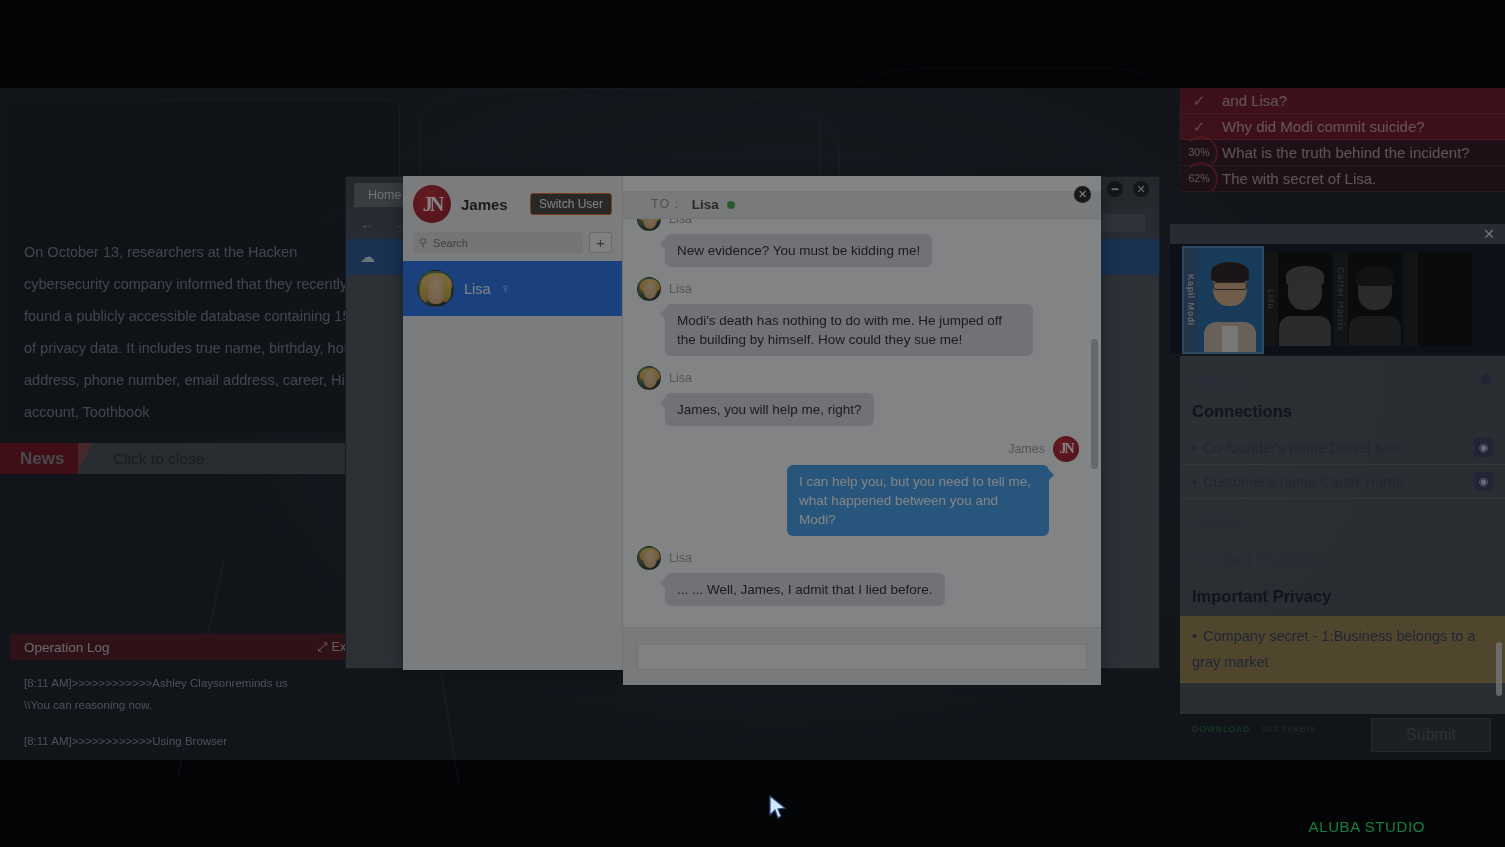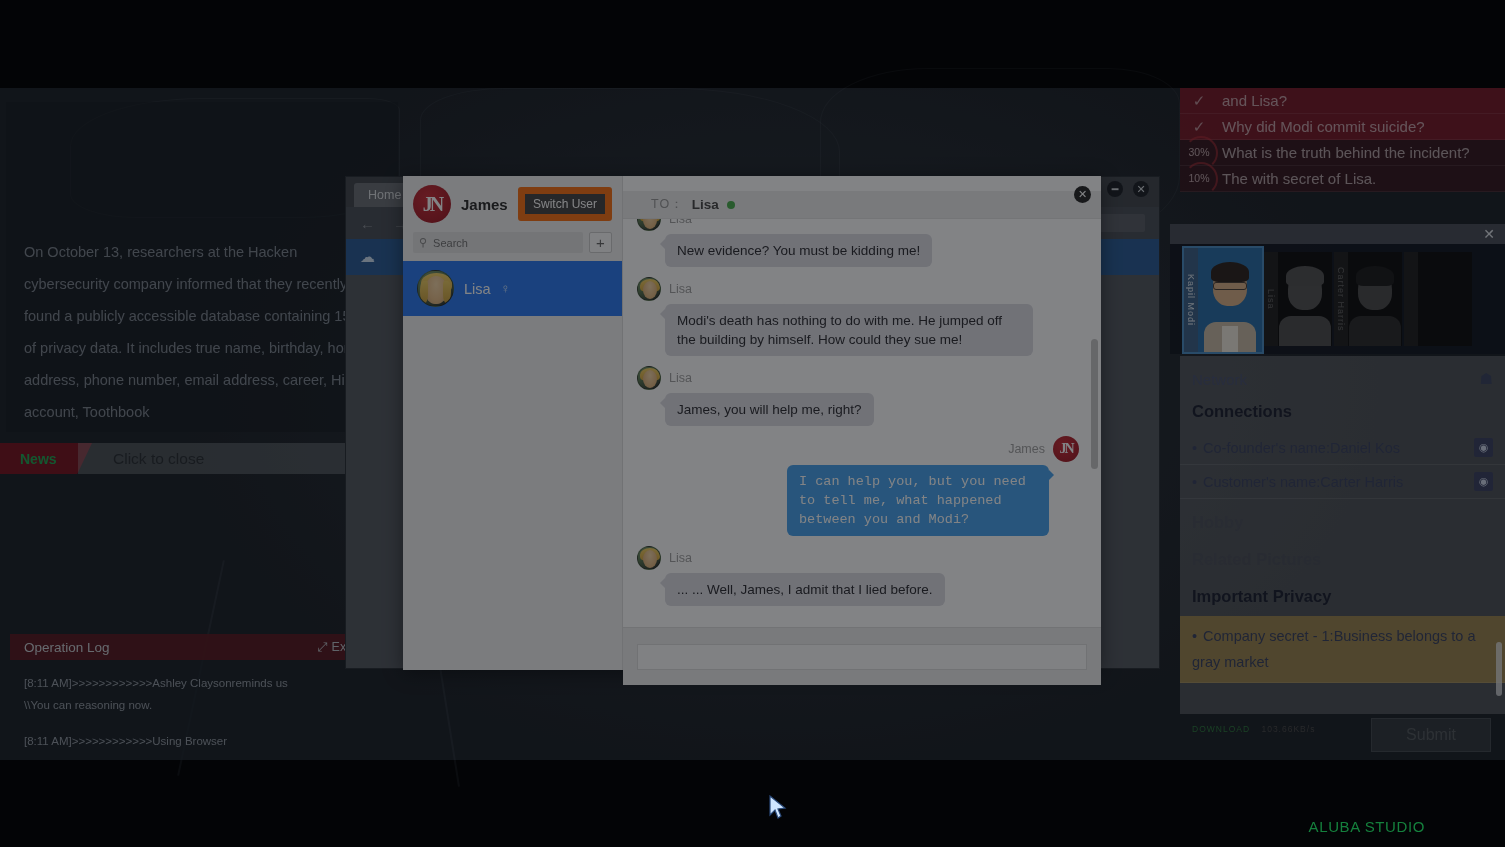--- a/index.html
+++ b/index.html
@@ -44,22 +44,22 @@
   }
   .news-body {
     position:absolute; left:18px; top:134px; width:360px;
     color: rgba(186,196,206,0.62); font-size:14.5px; line-height:32px;
   }
   .news-bar {
     position:absolute; left:0; top:443px; width:398px; height:31px;
     display:flex; align-items:center;
   }
   .news-bar .tag {
-    width:92px; height:31px; background:#8e1220; color:#22c55e;
-    font-weight:bold; font-size:14px; display:flex; align-items:center;
+    width:92px; height:31px; background:#8e1220; color:#a3a3a3;
+    font-weight:bold; font-size:17px; display:flex; align-items:center;
     padding-left:20px; clip-path: polygon(0 0, 100% 0, 84% 100%, 0 100%);
     opacity:.82;
   }
   .news-bar .hint {
     flex:1; height:31px; background: rgba(168,175,180,0.34); color:#2a2f33;
     font-size:15.5px; display:flex; align-items:center; padding-left:35px;
     clip-path: polygon(0 0, 100% 0, 94% 100%, 0 100%); margin-left:-14px;
   }
   .news-collapse {
     position:absolute; right:24px; top:414px; color:rgba(200,208,215,0.5); font-size:17px;
@@ -112,21 +112,21 @@
     position:relative; flex:none;
   }
   .avatar-james span {
     position:absolute; inset:0; display:flex; align-items:center; justify-content:center;
     color:#fff; font-family:"Liberation Serif", serif; font-weight:bold; font-size:20px;
     letter-spacing:-3px;
   }
   .chat-username { font-size:15px; font-weight:bold; color:#2e2e2e; }
   .switch-user {
     margin-left:auto; background:#474747; color:#fff; font-size:12px;
-    padding:3px 8px; border-radius:3px; border:7px solid #f97316;
+    padding:3px 8px; border-radius:3px; border:1px solid #f97316;
   }
   .search-row { display:flex; align-items:center; gap:6px; padding:0 10px 8px 10px; }
   .search-box {
     flex:1; height:21px; background:#e2e2e2; border-radius:2px;
     display:flex; align-items:center; gap:6px; padding:0 6px;
   }
   .search-box .q { color:#8b8b8b; font-size:11px; }
   .search-box input {
     border:none; background:transparent; outline:none; font-size:11px; color:#6c6c6c; width:100%;
     font-family:"Liberation Sans", sans-serif;
@@ -182,21 +182,21 @@
     display:flex; align-items:center; justify-content:center; color:#fff;
     font-family:"Liberation Serif",serif; font-weight:bold; font-size:14px; letter-spacing:-2px; }
   .msg-name { color:#a2a2a2; font-size:12.5px; }
   .bubble-row { display:flex; }
   .bubble-row.out { justify-content:flex-end; }
   .bubble {
     max-width:368px; padding:7px 12px; border-radius:6px; font-size:13.5px; line-height:19px;
     background:#dcdce2; color:#2f2f35; position:relative;
   }
   .bubble.in { margin-left:28px; }
-  .bubble.out { background:#4aa3ec; color:#fff; margin-right:30px;font-family:Liberation Mono, monospace; }
+  .bubble.out { background:#4aa3ec; color:#fff; margin-right:30px; }
   .bubble.in::before {
     content:""; position:absolute; left:-5px; top:5px; width:0;height:0;
     border:5px solid transparent; border-right-color:#dcdce2; border-left:0;
   }
   .bubble.out::after {
     content:""; position:absolute; right:-5px; top:5px; width:0;height:0;
     border:5px solid transparent; border-left-color:#4aa3ec; border-right:0;
   }
   .msgs-scroll { position:absolute; right:3px; top:120px; width:7px; height:130px; background:#c7c7c7; border-radius:4px; }
   .chat-input-wrap {
@@ -479,21 +479,21 @@
       </div>
       <div class="q-item done">
         <div class="q-check">✓</div>
         <div>Why did Modi commit suicide?</div>
       </div>
       <div class="q-item open">
         <div class="q-pct">30%</div>
         <div>What is the truth behind the incident?</div>
       </div>
       <div class="q-item open">
-        <div class="q-pct">10%</div>
+        <div class="q-pct">62%</div>
         <div>The with secret of Lisa.</div>
       </div>
     </div>
 
     <div class="portraits">
       <div class="portraits-bar">
         <span class="x">✕</span>
       </div>
       <div class="portraits-strip">
         <div class="portrait active">

